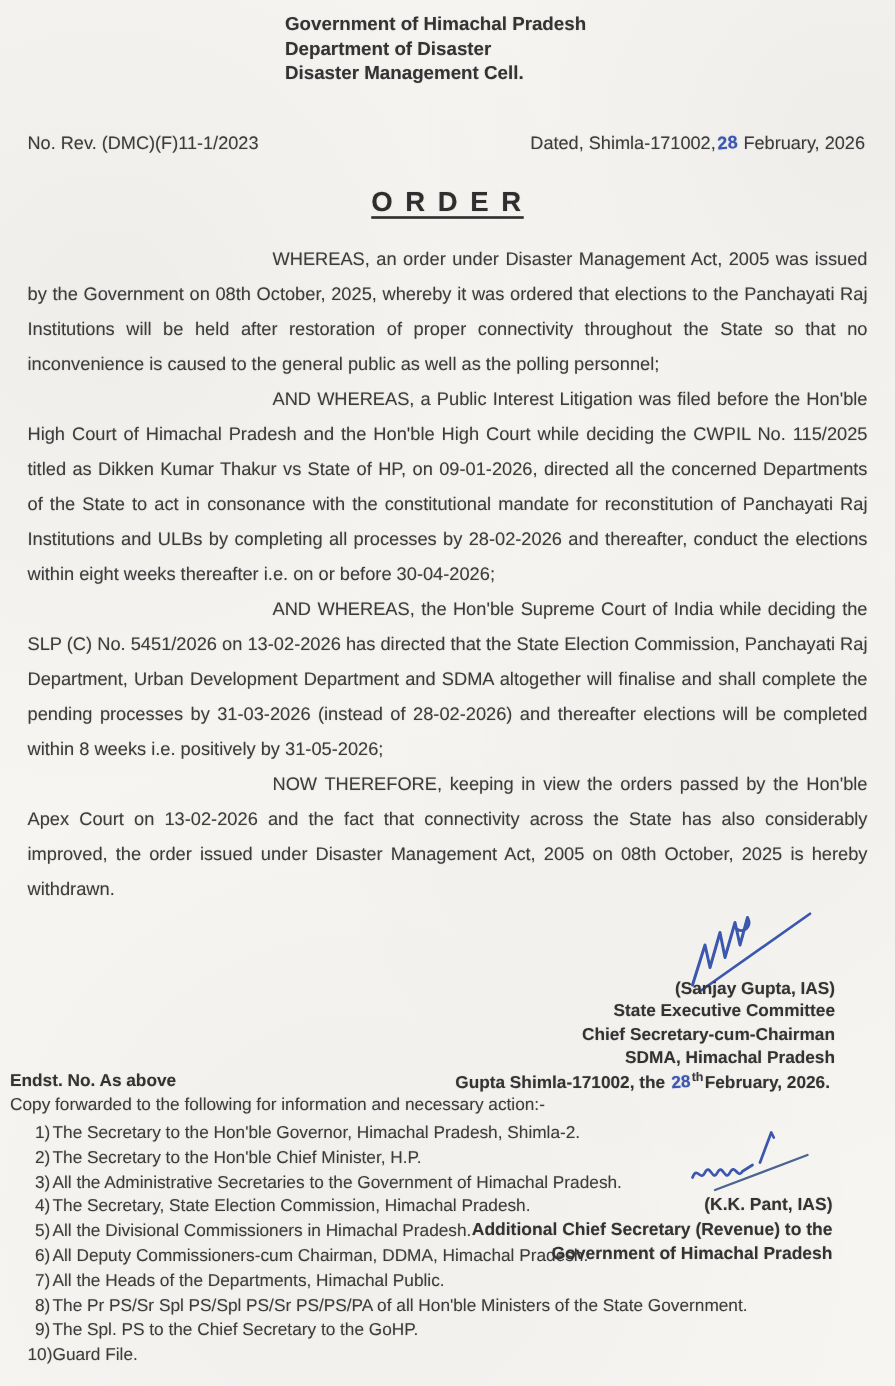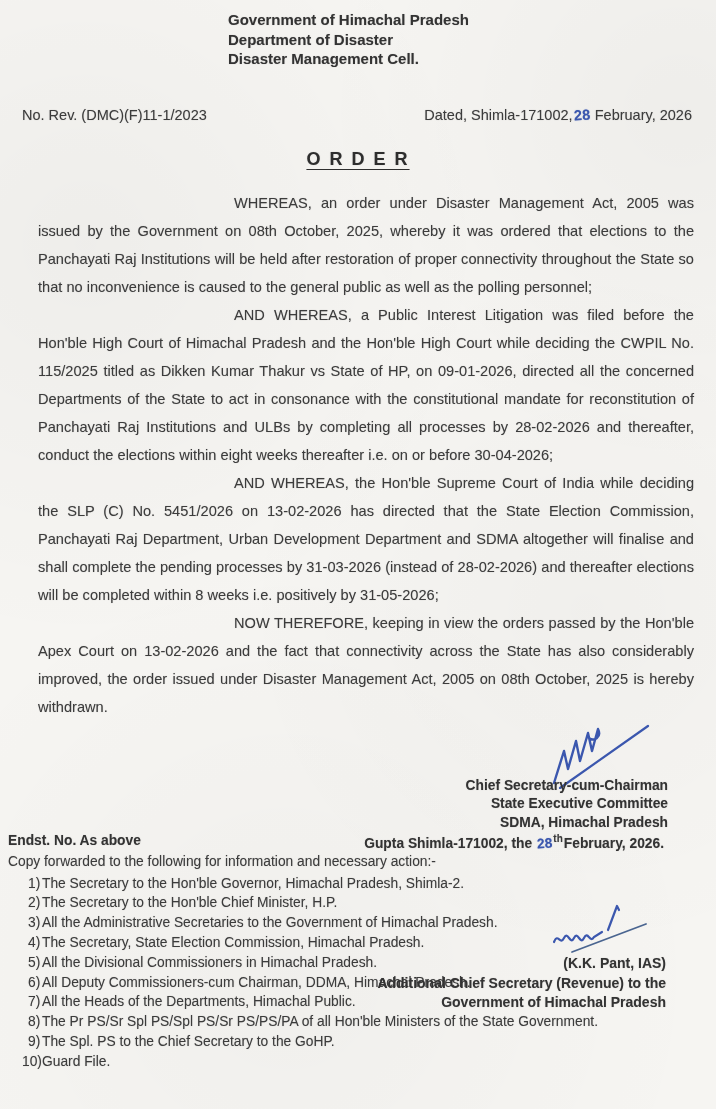--- a/index.html
+++ b/index.html
@@ -32,29 +32,29 @@
   .ref-row {
     display: flex;
     justify-content: space-between;
     margin: 38px 24px 0 22px;
     font-size: 14.5px;
   }
 
   .order-title {
     margin: 26px 0 0 0;
     text-align: center;
-    font-size: 18px;
+    font-size: 22px;
     font-weight: bold;
     letter-spacing: 2px;
     color: #2e2e2e;
     text-decoration: underline;
     text-underline-offset: 4px;
   }
 
-  .body-text { margin: 19px 22px 0 38px; }
+  .body-text { margin: 19px 22px 0 22px; }
   .body-text p {
     margin: 0;
     font-size: 14.6px;
     line-height: 28px;
     text-align: justify;
     text-indent: 196px;
   }
 
   .sig-top {
     margin: 2px 48px 0 0;
@@ -129,22 +129,23 @@
     <p>AND WHEREAS, a Public Interest Litigation was filed before the Hon'ble High Court of Himachal Pradesh and the Hon'ble High Court while deciding the CWPIL No. 115/2025 titled as Dikken Kumar Thakur vs State of HP, on 09-01-2026, directed all the concerned Departments of the State to act in consonance with the constitutional mandate for reconstitution of Panchayati Raj Institutions and ULBs by completing all processes by 28-02-2026 and thereafter, conduct the elections within eight weeks thereafter i.e. on or before 30-04-2026;</p>
     <p>AND WHEREAS, the Hon'ble Supreme Court of India while deciding the SLP (C) No. 5451/2026 on 13-02-2026 has directed that the State Election Commission, Panchayati Raj Department, Urban Development Department and SDMA altogether will finalise and shall complete the pending processes by 31-03-2026 (instead of 28-02-2026) and thereafter elections will be completed within 8 weeks i.e. positively by 31-05-2026;</p>
     <p>NOW THEREFORE, keeping in view the orders passed by the Hon'ble Apex Court on 13-02-2026 and the fact that connectivity across the State has also considerably improved, the order issued under Disaster Management Act, 2005 on 08th October, 2025 is hereby withdrawn.</p>
   </div>
 
   <div class="sig-top">
     <svg class="sig-svg" width="130" height="66" viewBox="0 0 130 66">
       <path d="M30,60 L40,28 L44,46 L52,18 L56,38 L64,10 L68,28 L74,6 C78,14 70,19 65,15" fill="none" stroke="#3b57ae" stroke-width="2.4" stroke-linecap="round" stroke-linejoin="round"></path>
       <path d="M36,65 L124,3" fill="none" stroke="#3b57ae" stroke-width="2.2" stroke-linecap="round"></path>
     </svg>
+    <div>(Sanjay Gupta, IAS)</div>
+    <div>State Executive Committee</div>
     <div>Chief Secretary-cum-Chairman</div>
-    <div>State Executive Committee</div>
     <div>SDMA, Himachal Pradesh</div>
   </div>
 
   <div class="endst-row">
     <span>Endst. No. As above</span>
     <span>
       <span>Gupta Shimla-171002, the</span>
       <span class="hand-day">28</span><span class="sup-th">th</span><span>February, 2026.</span>
     </span>
   </div>

